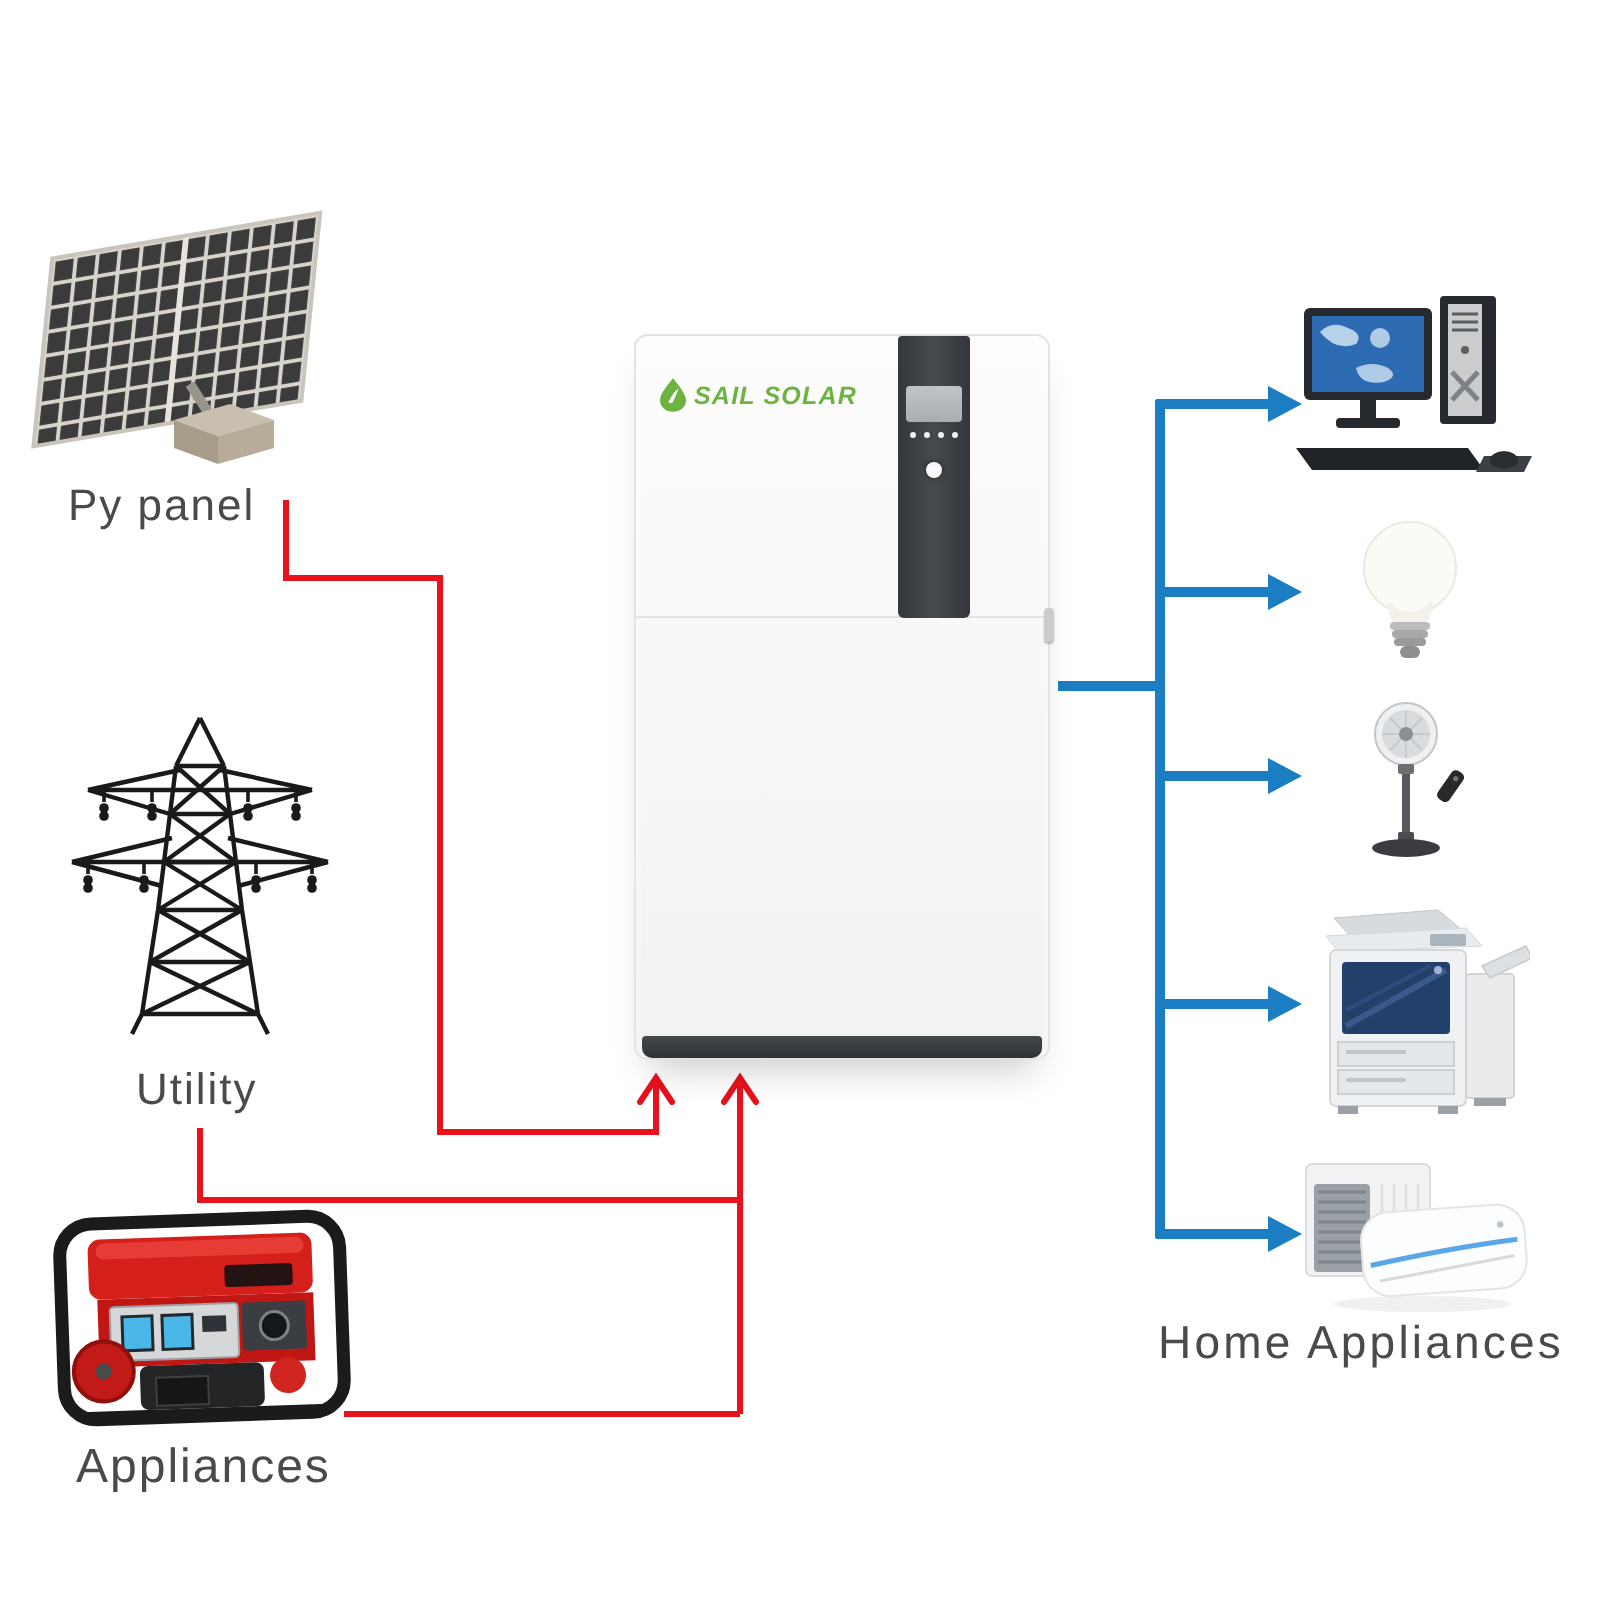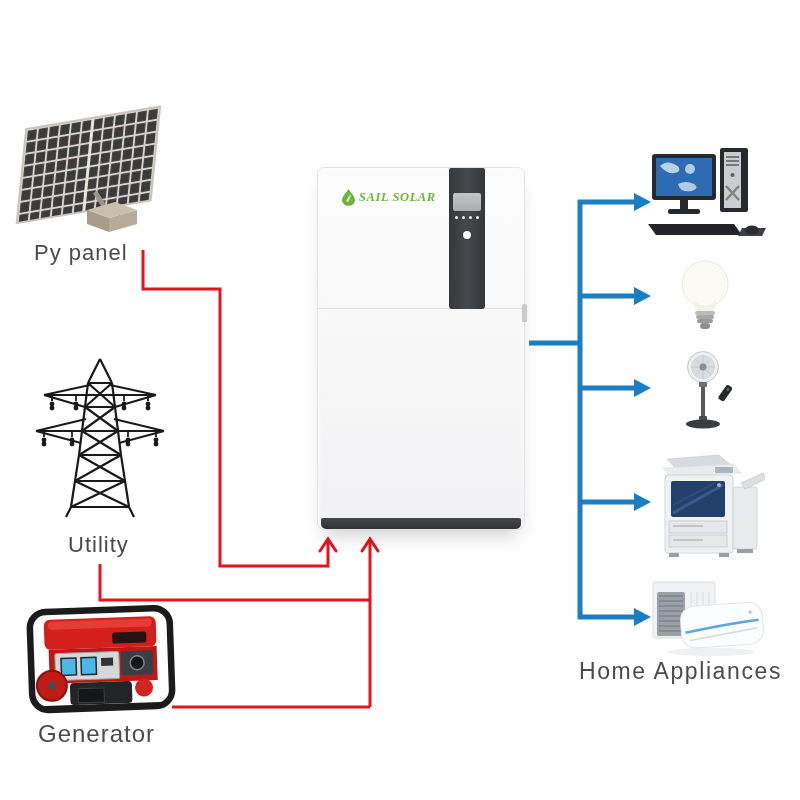--- a/index.html
+++ b/index.html
@@ -50,21 +50,21 @@
   }
   #unit .base{
     position:absolute;left:3px;right:3px;bottom:0;height:11px;
     background:linear-gradient(180deg,#45484b,#303336);border-radius:2px 2px 5px 5px;
   }
   #unit .side-tab{
     position:absolute;right:-3px;top:136px;width:5px;height:17px;
     background:#cbcbcd;border-radius:2px;box-shadow:0 1px 1px rgba(0,0,0,.25);
   }
   #unit .brand{
-    position:absolute;left:24px;top:21px;display:flex;align-items:center;gap:4px;font-family:Liberation Serif, serif;
+    position:absolute;left:12px;top:21px;display:flex;align-items:center;gap:4px;
   }
   #unit .brand span{
     color:var(--brand-green);font-size:12.5px;font-weight:700;font-style:italic;
     letter-spacing:.6px;
   }
   .icon-box{position:absolute;}
   #home-appliances-label{left:579px;top:658px;font-size:23px;letter-spacing:1.6px;}
   #py-panel-label{left:34px;top:240px;font-size:22px;text-align:right;}
   #utility-label{left:68px;top:532px;font-size:22px;}
   #generator-label{left:38px;top:720px;font-size:24px;}
@@ -172,21 +172,21 @@
         <circle cx="112" cy="62" r="7" fill="#15171a" stroke="#7d8388" stroke-width="1.5"></circle>
         <circle cx="26" cy="82" r="15" fill="#c21a16" stroke="#8e0f0c" stroke-width="2"></circle>
         <circle cx="26" cy="82" r="4" fill="#4a4a4a"></circle>
         <rect x="44" y="80" width="62" height="22" rx="4" fill="#222426"></rect>
         <rect x="52" y="86" width="26" height="14" fill="#141618" stroke="#3c4043"></rect>
         <circle cx="118" cy="87" r="9" fill="#d0241e"></circle>
         <rect x="16" y="102" width="120" height="5" rx="2" fill="#1b1b1b"></rect>
       </g>
     </svg>
   </div>
-  <div id="generator-label" class="node-label">Generator</div>
+  <div id="generator-label" class="node-label">Appliances</div>
 
   <div id="unit" class="abs">
     <div class="brand">
       <svg width="13" height="17" viewBox="0 0 14 18">
         <path d="M7,0 C10.5,4.5 14,8.5 14,12 A7,6 0 1 1 0,12 C0,8.5 3.5,4.5 7,0 Z" fill="#6db33f"></path>
         <path d="M4.5,13 Q7,7.5 10,5.5 Q8,11 6.5,13.5 Z" fill="#ffffff"></path>
       </svg>
       <span>SAIL SOLAR</span>
     </div>
     <div class="seam"></div>

